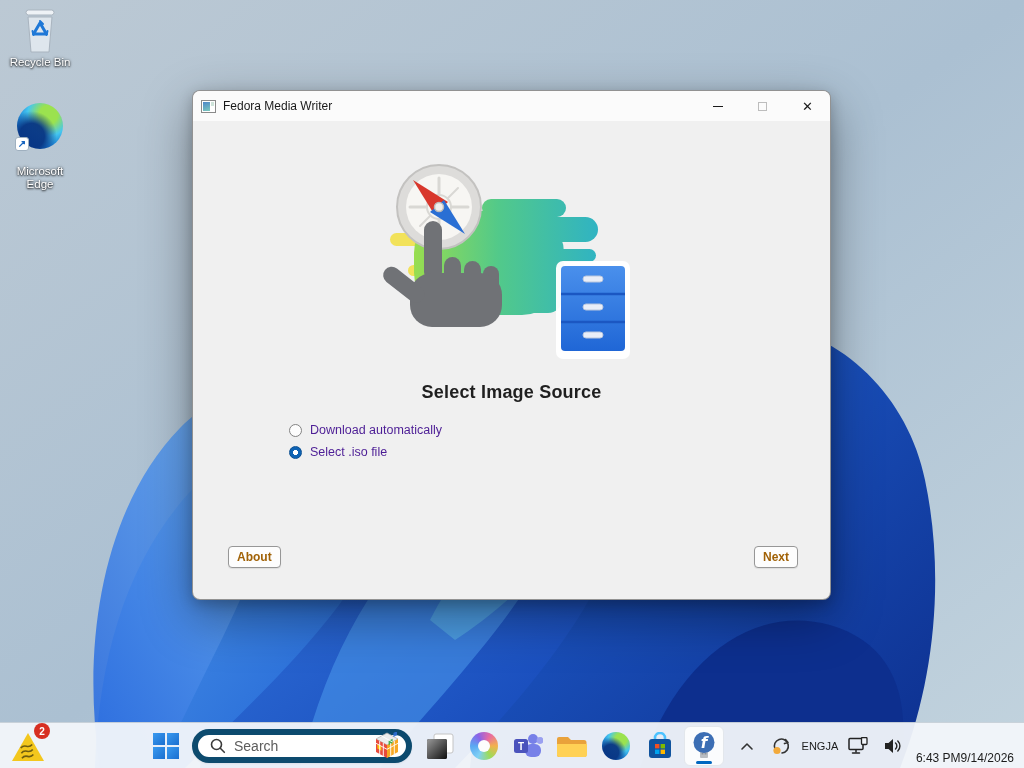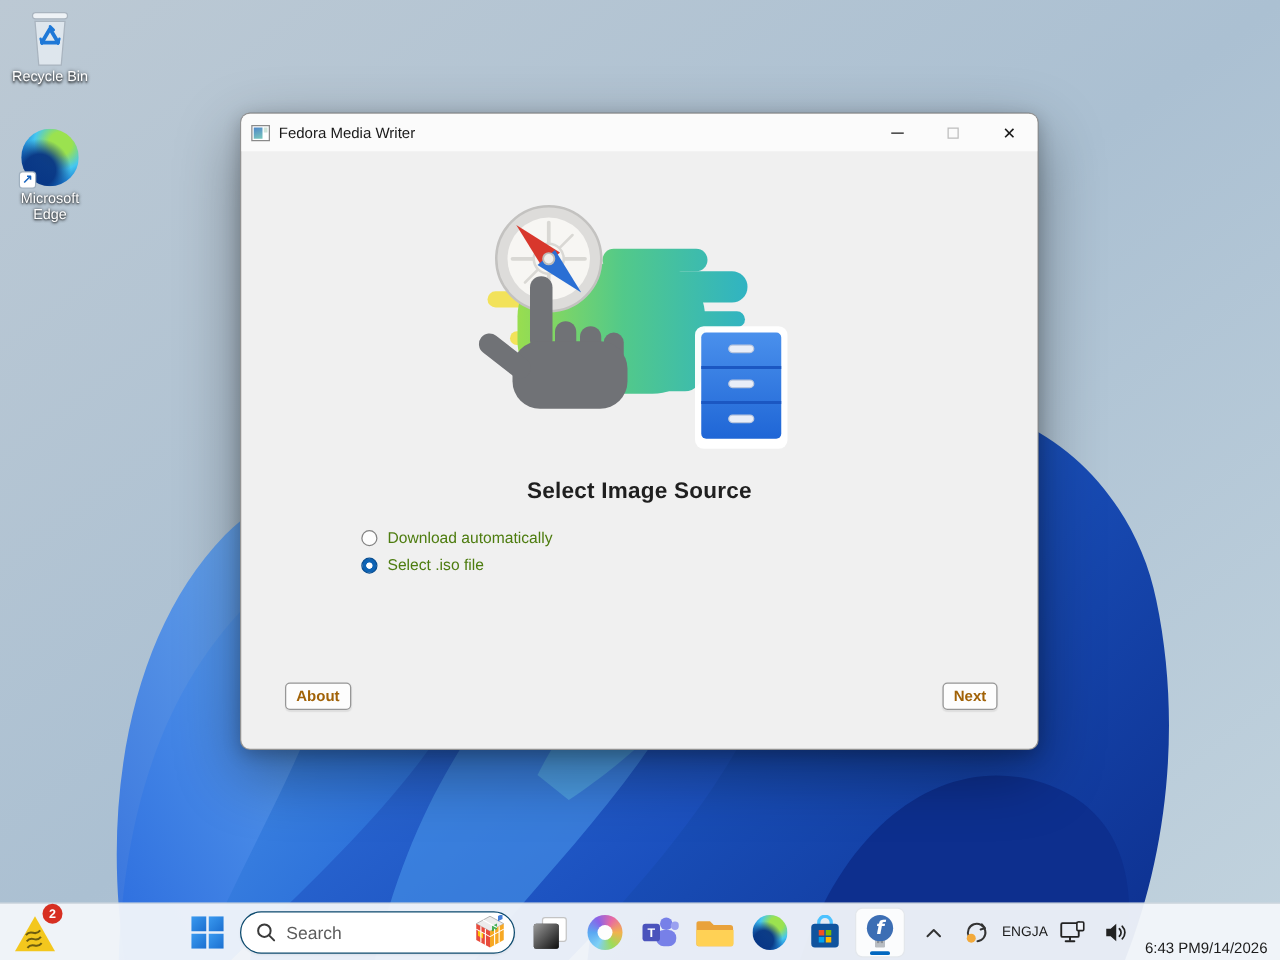--- a/index.html
+++ b/index.html
@@ -48,42 +48,42 @@
 
   .wizard-heading { position:absolute; top:291px; left:0; right:0; text-align:center;
       font-size:18px; font-weight:bold; color:#1f1f1f; letter-spacing:.2px; }
 
   .radio-group { position:absolute; left:96px; top:328px; }
   .radio-row { display:flex; align-items:center; height:22px; }
   .radio-dot { width:13px; height:13px; border-radius:50%; margin-right:8px; flex:0 0 13px; }
   .radio-off { border:1px solid #838383; background:#fdfdfd; }
   .radio-on  { border:1px solid #0a4f92;
       background:radial-gradient(circle,#ffffff 0 29%, #0e63b4 36% 100%); }
-  .radio-lbl { font-size:12.5px; color:#4d7c0f; }
+  .radio-lbl { font-size:12.5px; color:#4c1d95; }
 
   .win-footer-btn { position:absolute; top:455px; font-size:12px; color:#a16207;
       background:#fdfdfd; border:1px solid #979797; border-radius:4px;
       padding:3px 8px; box-shadow:0 1px 1px rgba(0,0,0,.08);font-weight:bold; }
   .btn-about { left:35px; }
   .btn-next  { right:32px; }
 
   
   .taskbar { position:absolute; left:0; right:0; bottom:0; height:46px; z-index:5;
       background:rgba(242,245,250,.95); border-top:1px solid rgba(130,145,160,.35);
       display:flex; align-items:center; }
   .tb-cell { height:40px; display:flex; align-items:center; justify-content:center;
       border-radius:6px; }
   .widgets-btn { position:absolute; left:8px; top:4px; width:44px; }
   .badge { position:absolute; right:2px; top:-4px; min-width:16px; height:16px; border-radius:8px;
       background:#d72f22; color:#fff; font-size:10px; font-weight:bold;
       display:flex; align-items:center; justify-content:center; padding:0 3px; }
   .center-group { position:absolute; left:146px; top:3px; display:flex; align-items:center; }
   .start-btn { width:40px; }
   .search-box { width:220px; height:34px; margin-left:6px; background:#fff;
-      border:1px solid #0c4a6e; border-radius:17px; display:flex; align-items:center;
+      border:6px solid #0c4a6e; border-radius:17px; display:flex; align-items:center;
       padding:0 6px 0 12px; box-shadow:0 1px 2px rgba(0,0,0,.06); }
   .search-box input { border:none; outline:none; background:transparent; flex:1;
       font-size:14px; color:#444; font-family:"Liberation Sans",sans-serif; min-width:0; }
   .search-box input::placeholder { color:#5c5c5c; opacity:1; }
   .apps { display:flex; gap:4px; margin-left:8px; }
   .app-btn { width:40px; position:relative; }
   .app-btn.active { background:#fbfcfd; border:1px solid #e3e7ec; }
   .active-underline { position:absolute; bottom:1px; left:50%; transform:translateX(-50%);
       width:16px; height:3px; border-radius:2px; background:#0067c0; }
   .tray { position:absolute; right:6px; top:3px; height:40px; display:flex;
@@ -138,21 +138,21 @@
     <path d="M20,13 l3,3 M13.5,27 l-1,-4 M26.5,27 l1,-4" stroke="#1e78d7" stroke-width="2" stroke-linecap="round" fill="none"></path>
   </svg>
   <div class="lbl">Recycle Bin</div>
 </div>
 
 <div class="desk-icon di-edge">
   <div class="edge-wrap">
     <div class="edge-logo" style="width:46px;height:46px;"></div>
     <div class="shortcut-badge">↗</div>
   </div>
-  <div class="lbl" style="width:70px;margin:4px auto;">Microsoft Edge</div>
+  <div class="lbl" style="width:70px;margin:16px auto;">Microsoft Edge</div>
 </div>
 
 <div class="app-window">
 
   <div class="titlebar">
     <span class="titlebar-icon">
         <i></i>
         <b></b>
       </span>
     <span class="win-title">Fedora Media Writer</span>

